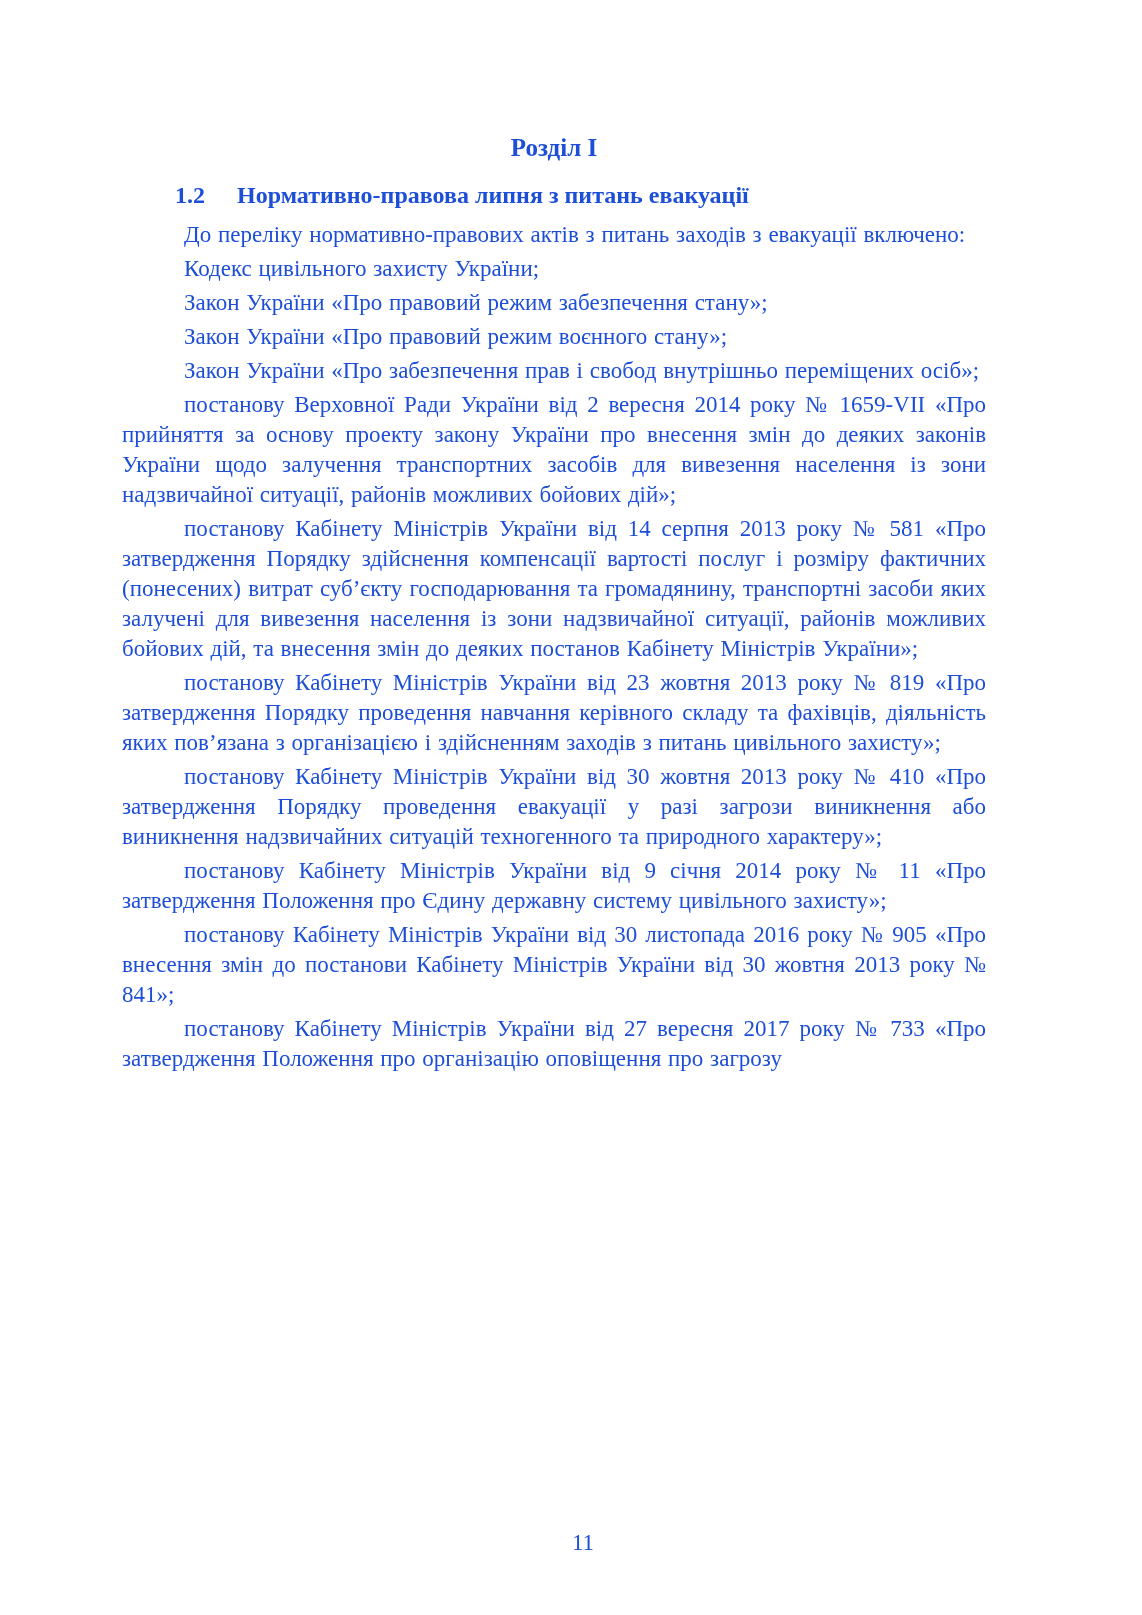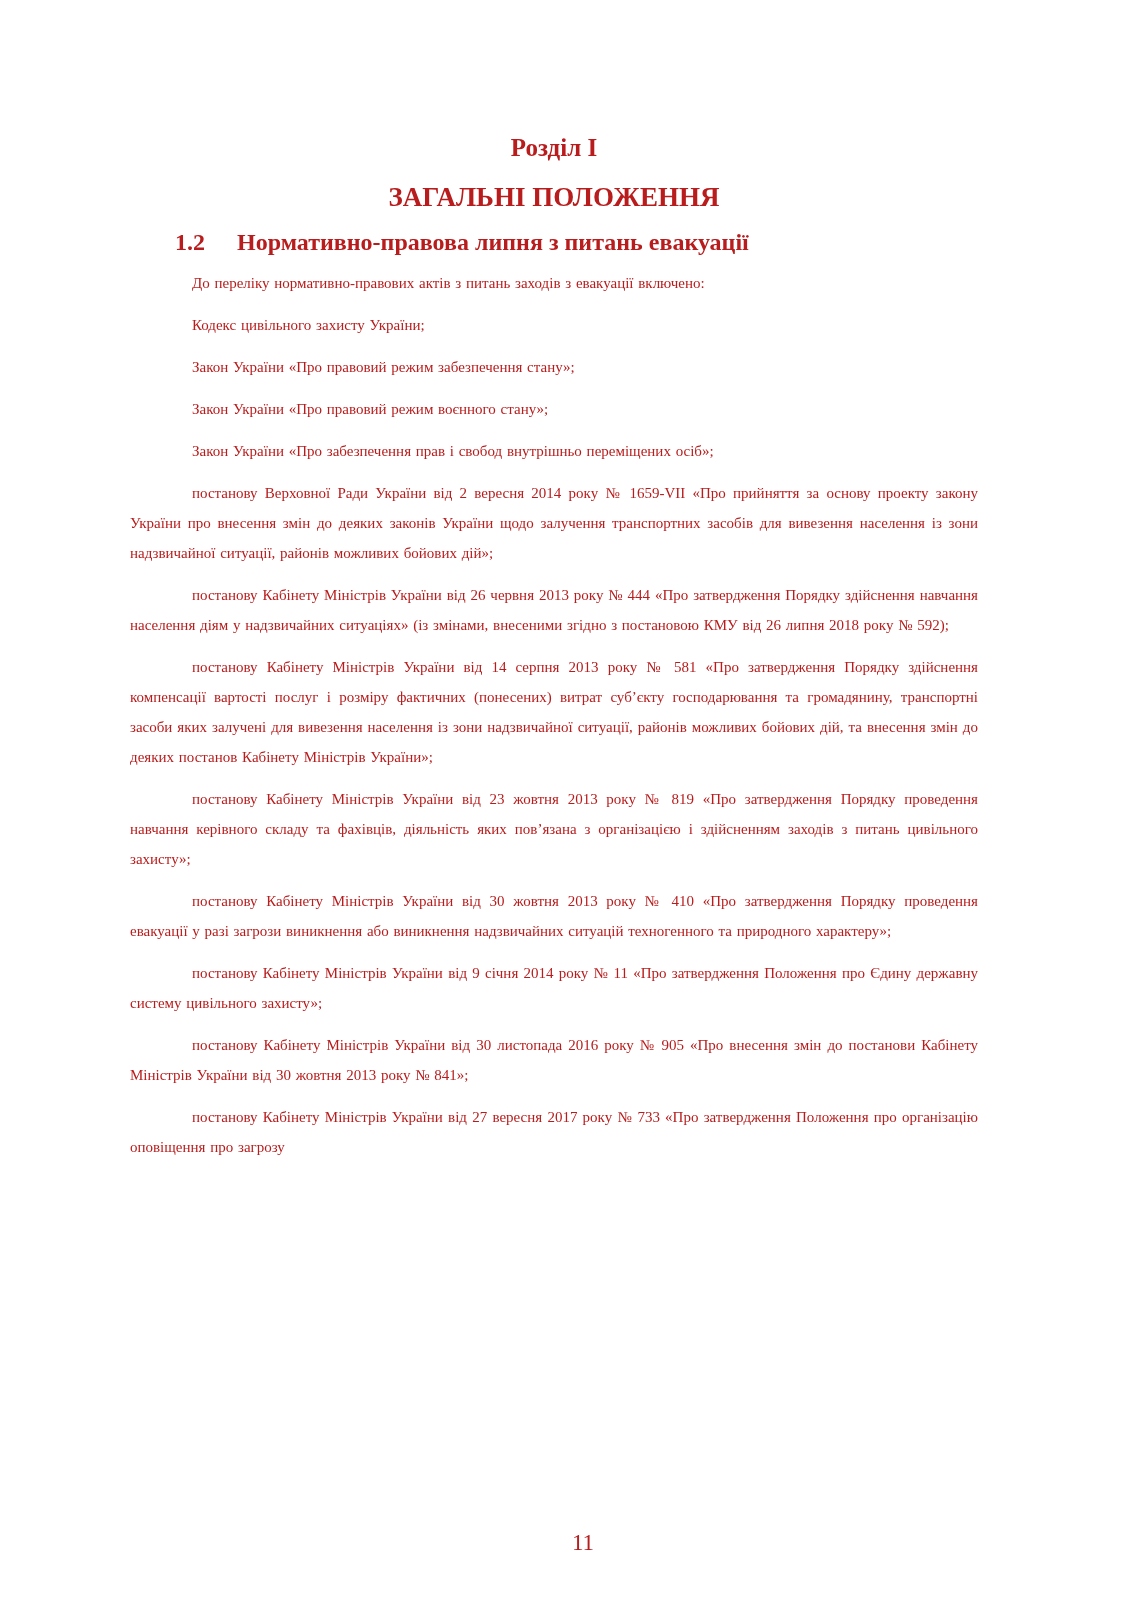--- a/index.html
+++ b/index.html
@@ -5,21 +5,21 @@
   html, body {
     margin: 0;
     padding: 0;
     background: #ffffff;
   }
   .page {
     position: relative;
     width: 1142px;
     height: 1615px;
     background: #ffffff;
-    color: #b91c1c;
+    color: #1d4ed8;
     font-family: "Liberation Serif", "DejaVu Serif", serif;
     overflow: hidden;
   }
   .content {
     position: absolute;
     left: 118px;
     top: 133px;
     width: 872px;
   }
   .chapter-title {
@@ -41,22 +41,22 @@
     padding-left: 57px;
     font-size: 24px;
     line-height: 28px;
     font-weight: bold;
   }
   .section-heading .section-number {
     display: inline-block;
     margin-right: 32px;
   }
   .body-text .para {
-    margin: 12px;
-    font-size: 15px;
+    margin: 4px;
+    font-size: 23px;
     line-height: 30px;
     text-align: justify;
     text-indent: 62px;
     word-spacing: 1px;
   }
   .page-number {
     position: absolute;
     left: 12px;
     bottom: 58px;
     width: 100%;
@@ -64,30 +64,28 @@
     font-size: 23px;
     line-height: 28px;
   }
 </style>
 </head>
 <body>
 
 <div class="page">
   <div class="content">
     <h1 class="chapter-title">Розділ I</h1>
-    <h2 class="chapter-heading">ЗАГАЛЬНІ ПОЛОЖЕННЯ</h2>
     <h3 class="section-heading"><span class="section-number">1.2</span><span class="section-title">Нормативно-правова липня з питань евакуації</span></h3>
     <div class="body-text">
       <p class="para">До переліку нормативно-правових актів з питань заходів з евакуації включено:</p>
       <p class="para">Кодекс цивільного захисту України;</p>
       <p class="para">Закон України «Про правовий режим забезпечення стану»;</p>
       <p class="para">Закон України «Про правовий режим воєнного стану»;</p>
       <p class="para">Закон України «Про забезпечення прав і свобод внутрішньо переміщених осіб»;</p>
       <p class="para">постанову Верховної Ради України від 2 вересня 2014 року № 1659-VII «Про прийняття за основу проекту закону України про внесення змін до деяких законів України щодо залучення транспортних засобів для вивезення населення із зони надзвичайної ситуації, районів можливих бойових дій»;</p>
-      <p class="para">постанову Кабінету Міністрів України від 26 червня 2013 року № 444 «Про затвердження Порядку здійснення навчання населення діям у надзвичайних ситуаціях» (із змінами, внесеними згідно з постановою КМУ від 26 липня 2018 року № 592);</p>
       <p class="para">постанову Кабінету Міністрів України від 14 серпня 2013 року № 581 «Про затвердження Порядку здійснення компенсації вартості послуг і розміру фактичних (понесених) витрат суб’єкту господарювання та громадянину, транспортні засоби яких залучені для вивезення населення із зони надзвичайної ситуації, районів можливих бойових дій, та внесення змін до деяких постанов Кабінету Міністрів України»;</p>
       <p class="para">постанову Кабінету Міністрів України від 23 жовтня 2013 року № 819 «Про затвердження Порядку проведення навчання керівного складу та фахівців, діяльність яких пов’язана з організацією і здійсненням заходів з питань цивільного захисту»;</p>
       <p class="para">постанову Кабінету Міністрів України від 30 жовтня 2013 року № 410 «Про затвердження Порядку проведення евакуації у разі загрози виникнення або виникнення надзвичайних ситуацій техногенного та природного характеру»;</p>
       <p class="para">постанову Кабінету Міністрів України від 9 січня 2014 року № 11 «Про затвердження Положення про Єдину державну систему цивільного захисту»;</p>
       <p class="para">постанову Кабінету Міністрів України від 30 листопада 2016 року № 905 «Про внесення змін до постанови Кабінету Міністрів України від 30 жовтня 2013 року № 841»;</p>
       <p class="para">постанову Кабінету Міністрів України від 27 вересня 2017 року № 733 «Про затвердження Положення про організацію оповіщення про загрозу</p>
     </div>
   </div>
   <div class="page-number">11</div>
 </div>

